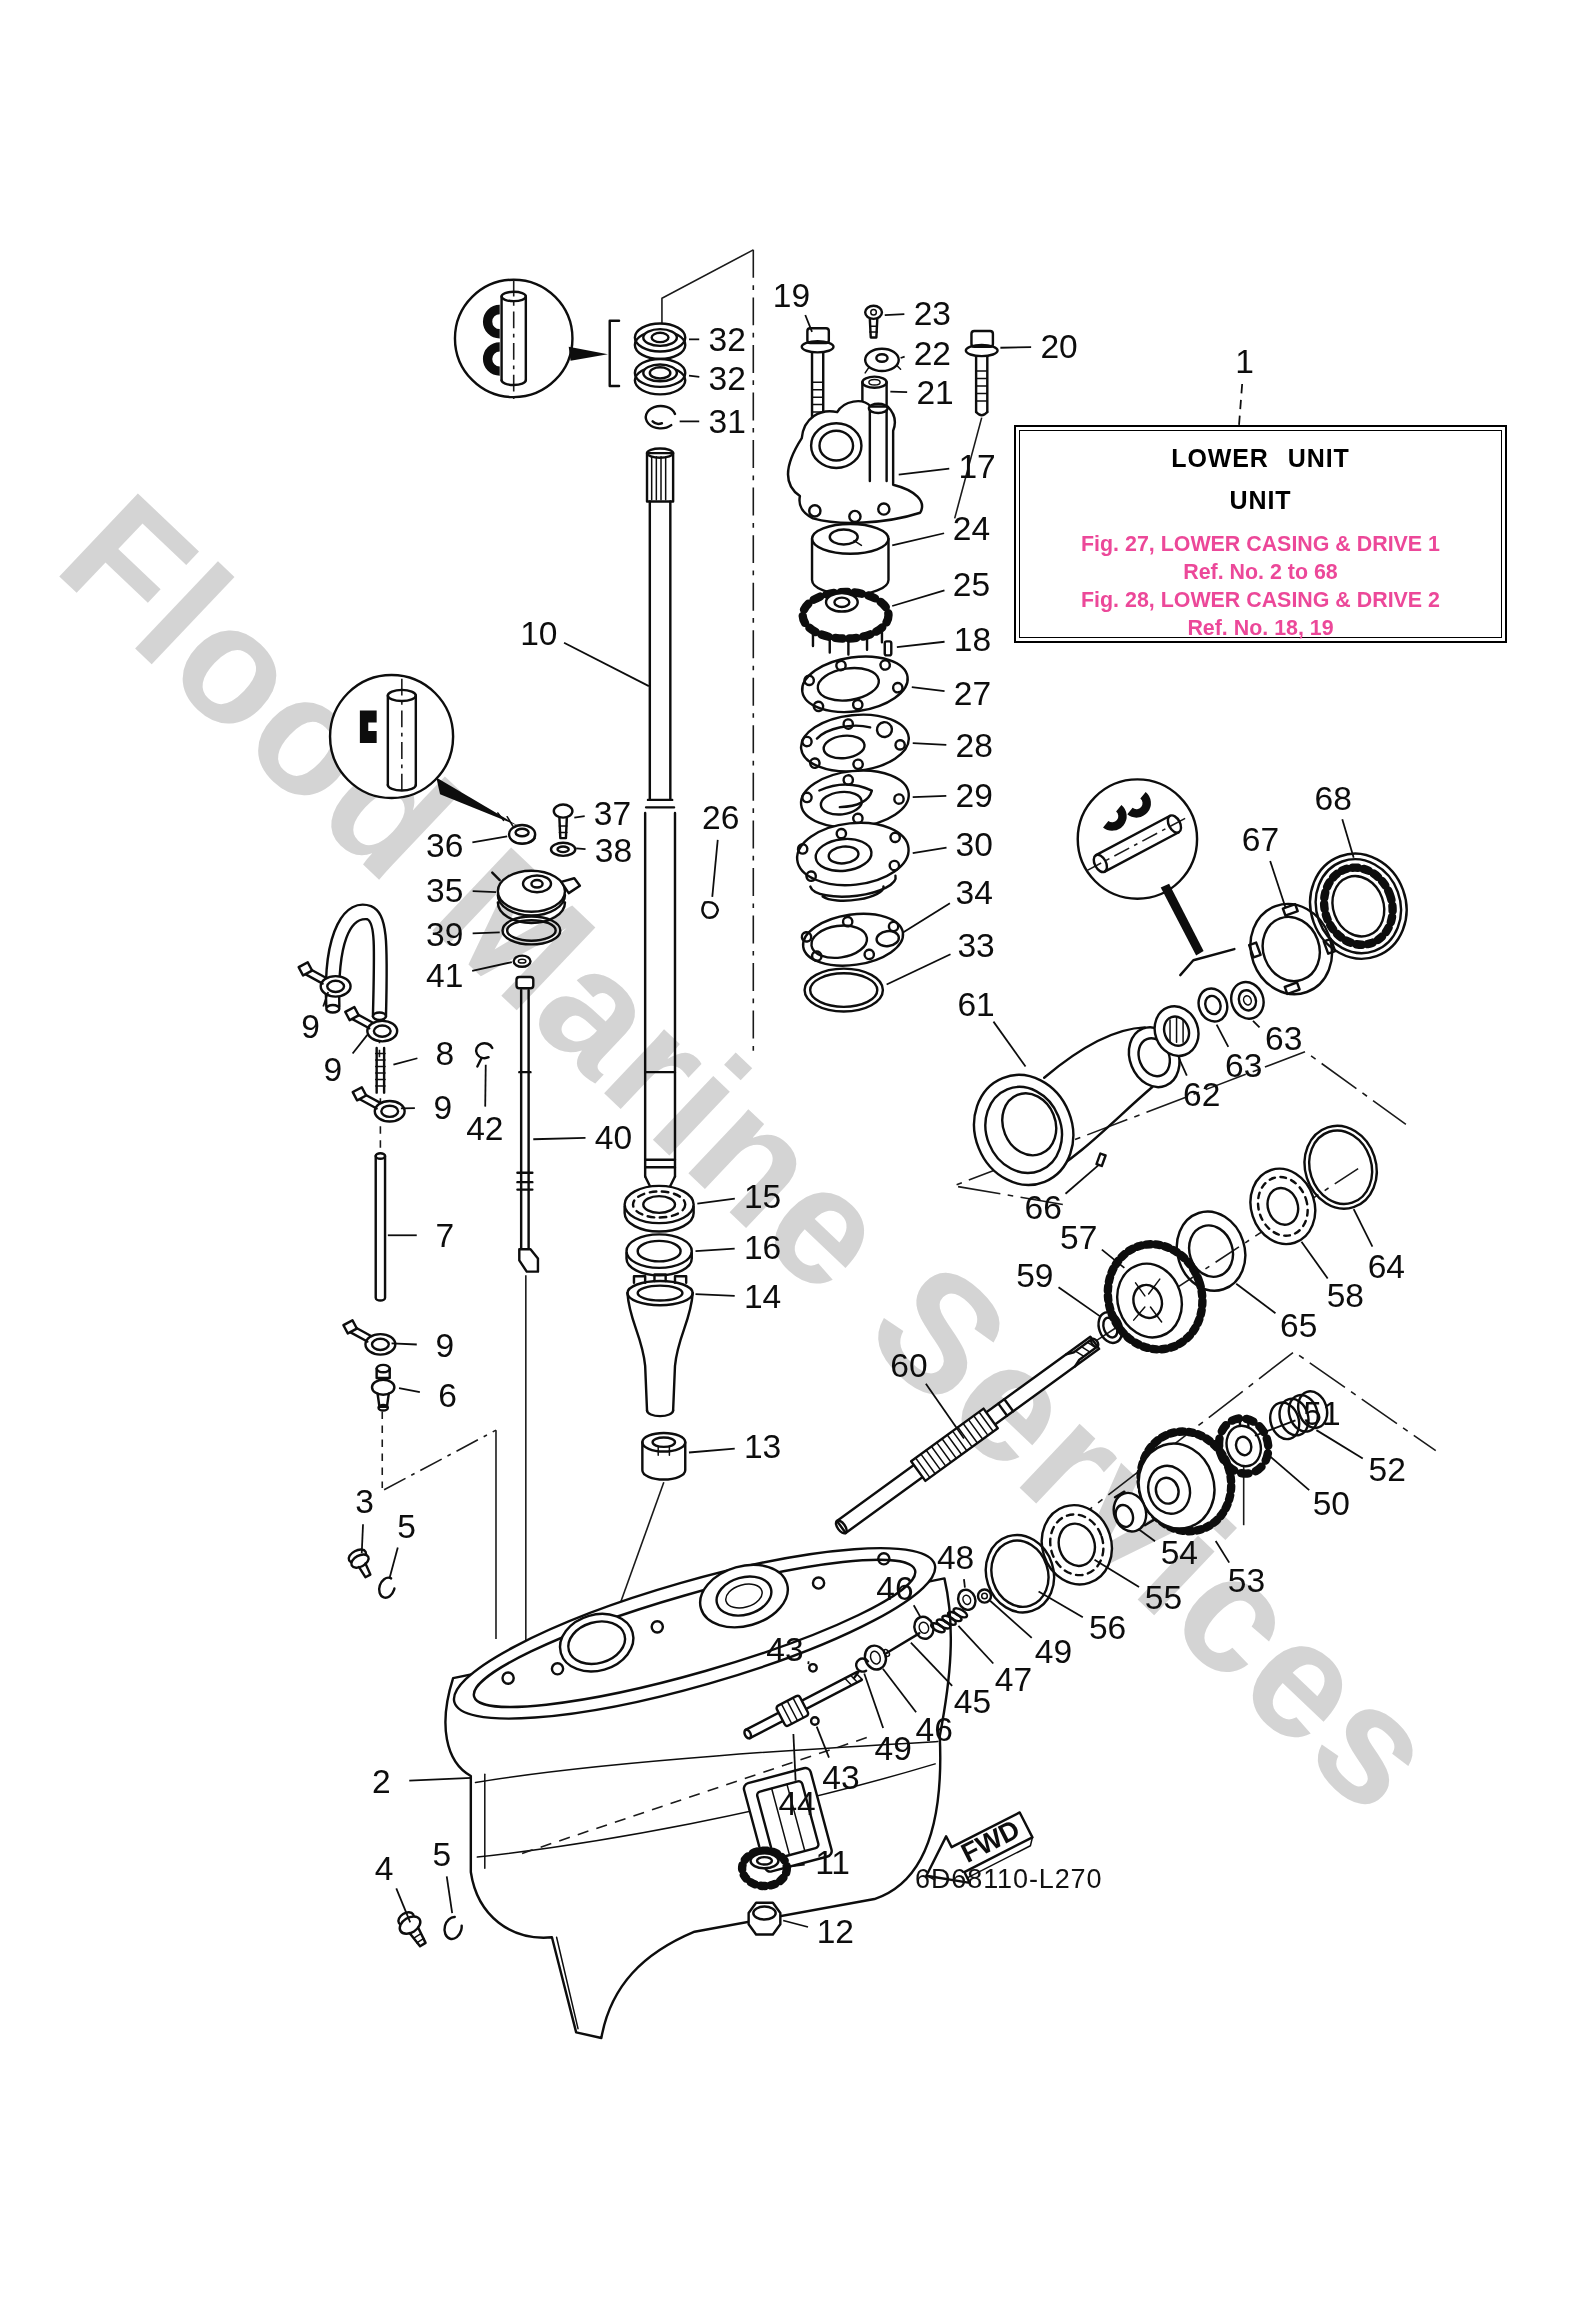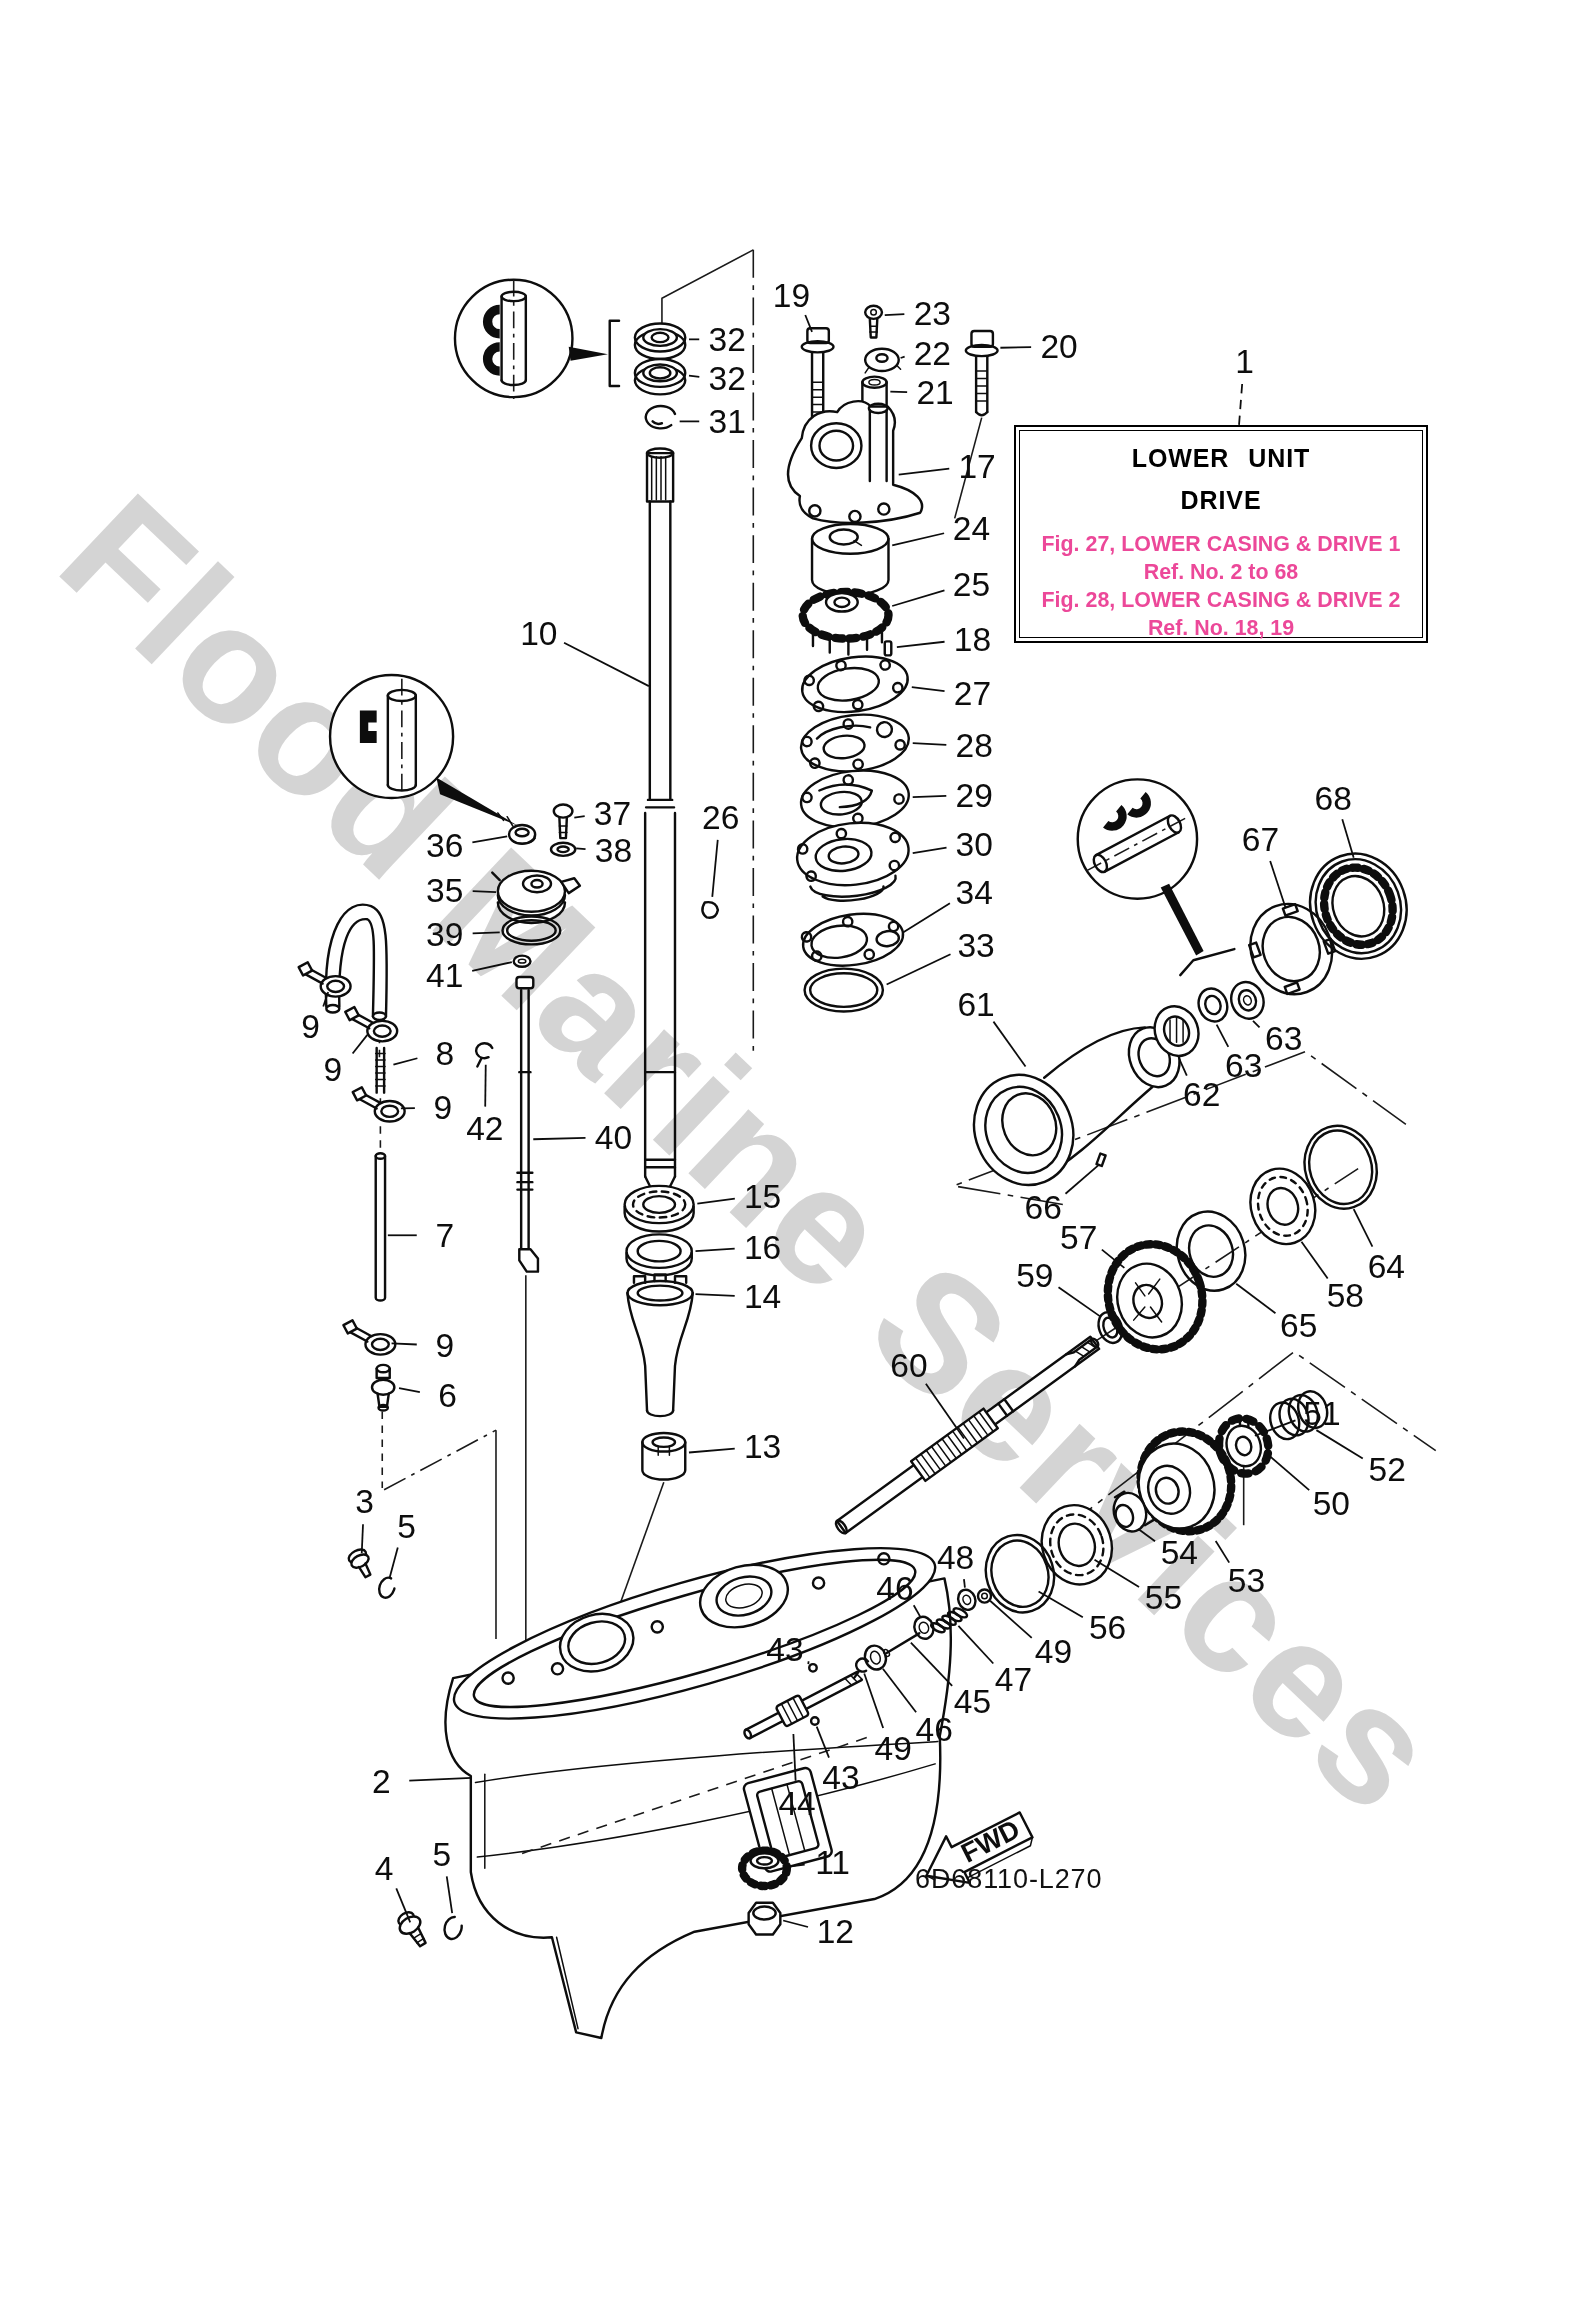--- a/index.html
+++ b/index.html
@@ -695,24 +695,24 @@
       <text x="1393" y="1422" class="callout-num">65</text>
       <line x1="1142.8536675863334" y1="1280.4452197778305" x2="1178" y2="1250" class="leader"></line>
       <text x="1119" y="1295" class="callout-num">66</text>
       <line x1="1362.4068761076626" y1="923.5096875810183" x2="1379" y2="974" class="leader"></line>
       <text x="1352" y="901" class="callout-num">67</text>
       <line x1="1439.7523930553314" y1="878.6964783833168" x2="1452" y2="920" class="leader"></line>
       <text x="1430" y="856" class="callout-num">68</text>
     </g>
 </svg>
 
-<div class="title-box" style="left:1014px;top:425px;width:414px;height:218px;">
+<div class="title-box" style="left:1014px;top:425px;width:493px;height:218px;">
   <div class="tb-inner">
     <div class="tb-big">LOWER UNIT</div>
-    <div class="tb-big tb-assy">DRIVE</div>
+    <div class="tb-big tb-assy">UNIT</div>
     <div class="tb-small tb-gap">Fig. 27, LOWER CASING &amp; DRIVE 1</div>
     <div class="tb-small">Ref. No. 2 to 68</div>
     <div class="tb-small">Fig. 28, LOWER CASING &amp; DRIVE 2</div>
     <div class="tb-small">Ref. No. 18, 19</div>
   </div>
 </div>
 
 <div class="drawing-code" style="left:915px;top:1864px;">6D68110-L270</div>
 
 

